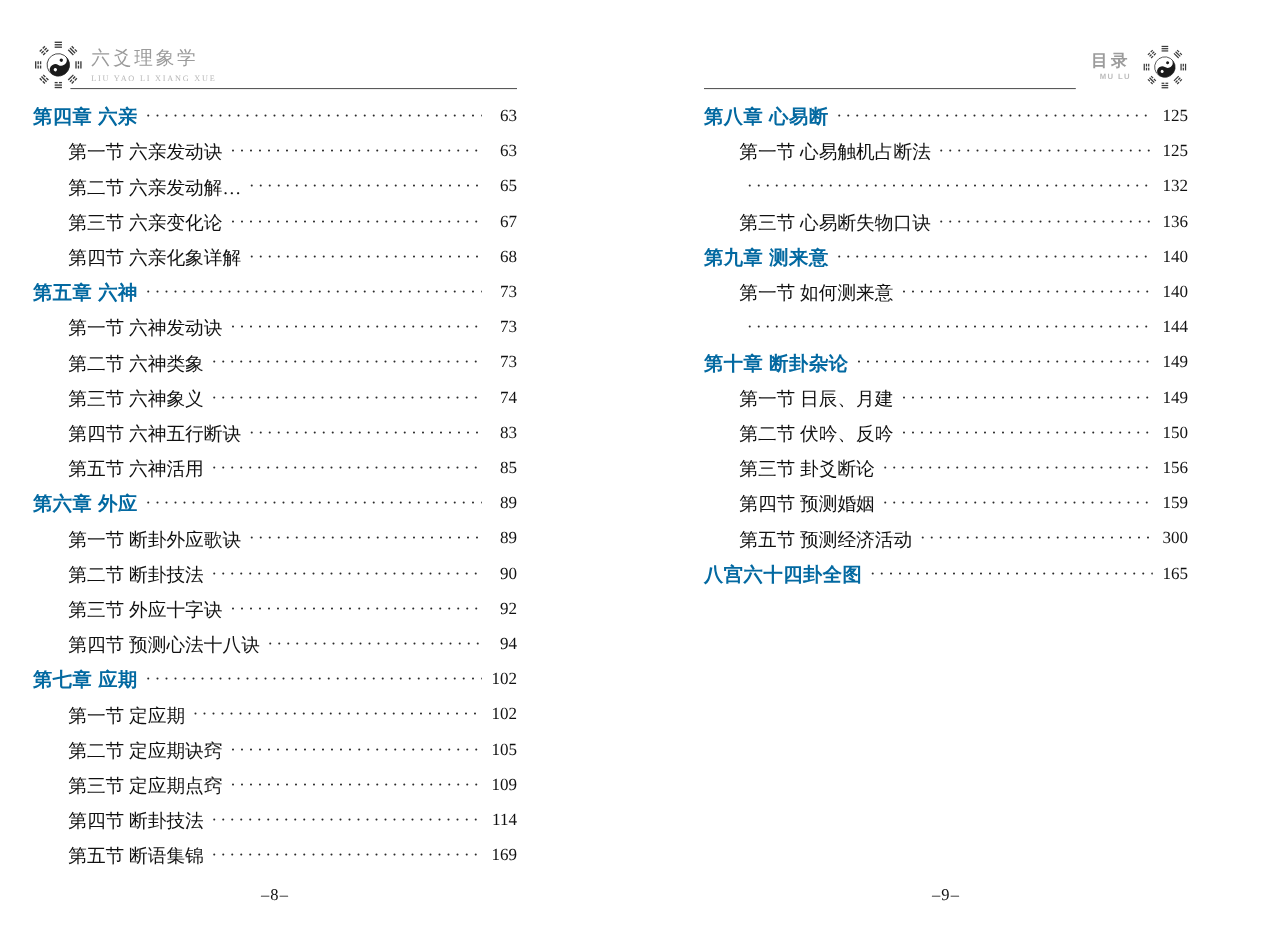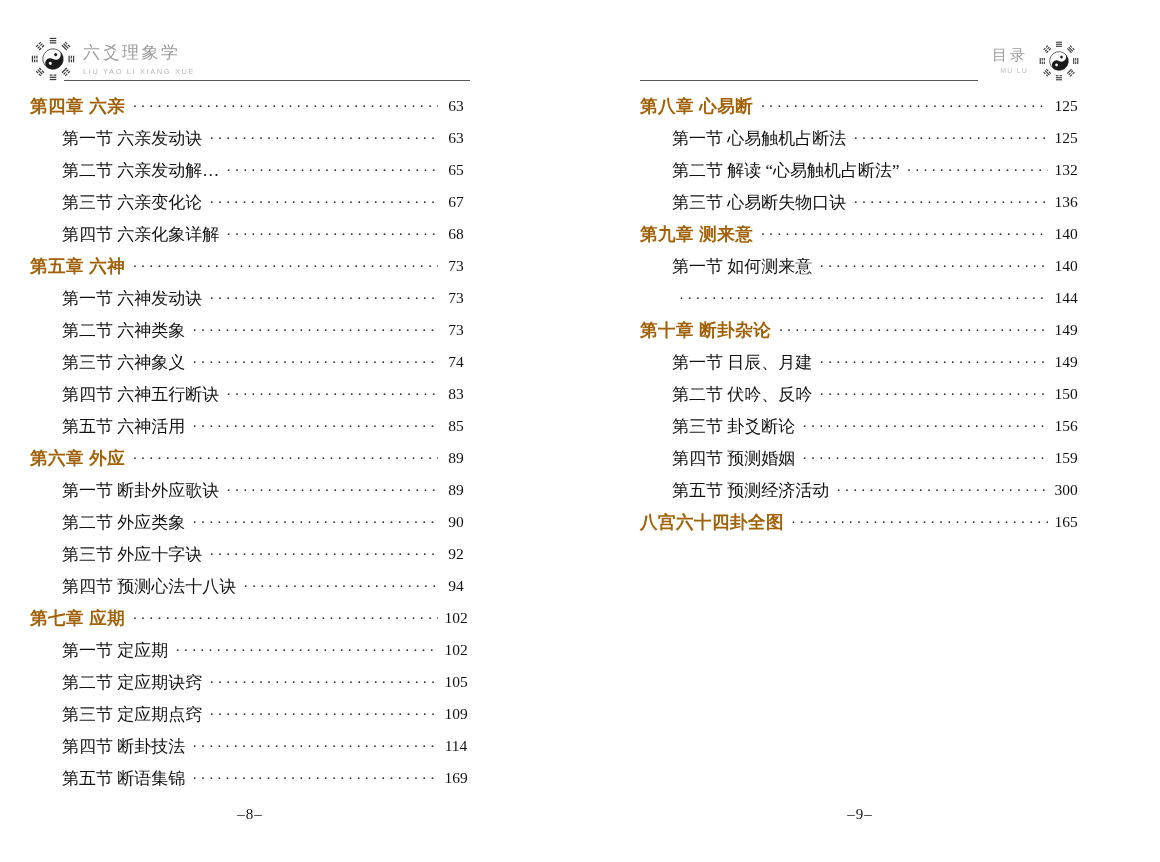--- a/index.html
+++ b/index.html
@@ -16,55 +16,55 @@
   
   .header-left { display:flex; align-items:flex-start; gap:7px; height:46px; }
   .logo { display:block; }
   .logo svg { display:block; }
   .titleblock { padding-top:5px; }
   .book-title {
     font-family:"Liberation Sans", sans-serif;
     font-size:17px; color:#9b9b9b; letter-spacing:2.5px;
   }
   .book-subtitle {
-    font-family:Liberation Sans, sans-serif;
+    font-family:Liberation Serif, serif;
     font-size:7.5px; color:#b9b9b9; letter-spacing:1.6px; margin-top:3px;
   }
   .rule { position:absolute; border-top:1px solid #5a5a5a; height:0; }
   .rule-left  { top:44px; left:34px; right:0; }
   .rule-right { top:44px; left:0; width:338px; }
 
-  .header-right { position:absolute; top:0; left:0; right:0; height:46px; }
+  .header-right { position:absolute; top:0; left:0; right:0; height:46px;font-weight:bold; }
   .mulu-block { position:absolute; right:52px; top:10px; text-align:right; }
   .mulu-title {
     font-family:"Liberation Sans", sans-serif;
     font-size:15px; color:#9b9b9b; letter-spacing:3px;
   }
   .mulu-subtitle {
     font-family:"Liberation Sans", sans-serif;
     font-size:7px; color:#bcbcbc; letter-spacing:1.2px; margin-top:2px;
   }
   .logo-right { position:absolute; right:0; top:4px; }
 
   
   .entries { position:absolute; top:54px; left:0; right:0; }
   .row { height:32px; display:flex; align-items:center; font-size:17px; }
   .row.section { padding-left:32px; }
   .row .title { white-space:nowrap; }
   .row.chapter .title {
     font-weight:700; font-size:17.5px; letter-spacing:0.5px;
-    font-family:"Liberation Sans", sans-serif; color:#a16207;
+    font-family:"Liberation Sans", sans-serif; color:#0369a1;
   }
   .leader {
     flex:1 1 auto; overflow:hidden; white-space:nowrap;
     letter-spacing:3.2px; font-size:15px; color:#2a2a2a;
     margin:0 4px 0 7px; font-weight:400;
   }
   .pagenum {
-    min-width:28px; text-align:center; font-size:15.5px; font-weight:400;
+    min-width:28px; text-align:right; font-size:15.5px; font-weight:400;
     font-family:"Liberation Serif", serif; color:#111;
   }
 
   .folio {
     position:absolute; top:770px; left:0; right:0; text-align:center;
     font-size:15px; letter-spacing:1px; color:#111;
   }
 </style>
 </head>
 <body>
@@ -203,21 +203,21 @@
           <span class="title">第六章 外应</span>
           <span class="leader">························································································································</span>
           <span class="pagenum">89</span>
         </div>
         <div class="row section">
           <span class="title">第一节 断卦外应歌诀</span>
           <span class="leader">························································································································</span>
           <span class="pagenum">89</span>
         </div>
         <div class="row section">
-          <span class="title">第二节 外应类象</span>
+          <span class="title">第二节 断卦技法</span>
           <span class="leader">························································································································</span>
           <span class="pagenum">90</span>
         </div>
         <div class="row section">
           <span class="title">第三节 外应十字诀</span>
           <span class="leader">························································································································</span>
           <span class="pagenum">92</span>
         </div>
         <div class="row section">
           <span class="title">第四节 预测心法十八诀</span>
@@ -335,21 +335,20 @@
           <span class="title">第八章 心易断</span>
           <span class="leader">························································································································</span>
           <span class="pagenum">125</span>
         </div>
         <div class="row section">
           <span class="title">第一节 心易触机占断法</span>
           <span class="leader">························································································································</span>
           <span class="pagenum">125</span>
         </div>
         <div class="row section">
-          <span class="title">第二节 解读 “心易触机占断法”</span>
           <span class="leader">························································································································</span>
           <span class="pagenum">132</span>
         </div>
         <div class="row section">
           <span class="title">第三节 心易断失物口诀</span>
           <span class="leader">························································································································</span>
           <span class="pagenum">136</span>
         </div>
         <div class="row chapter">
           <span class="title">第九章 测来意</span>

